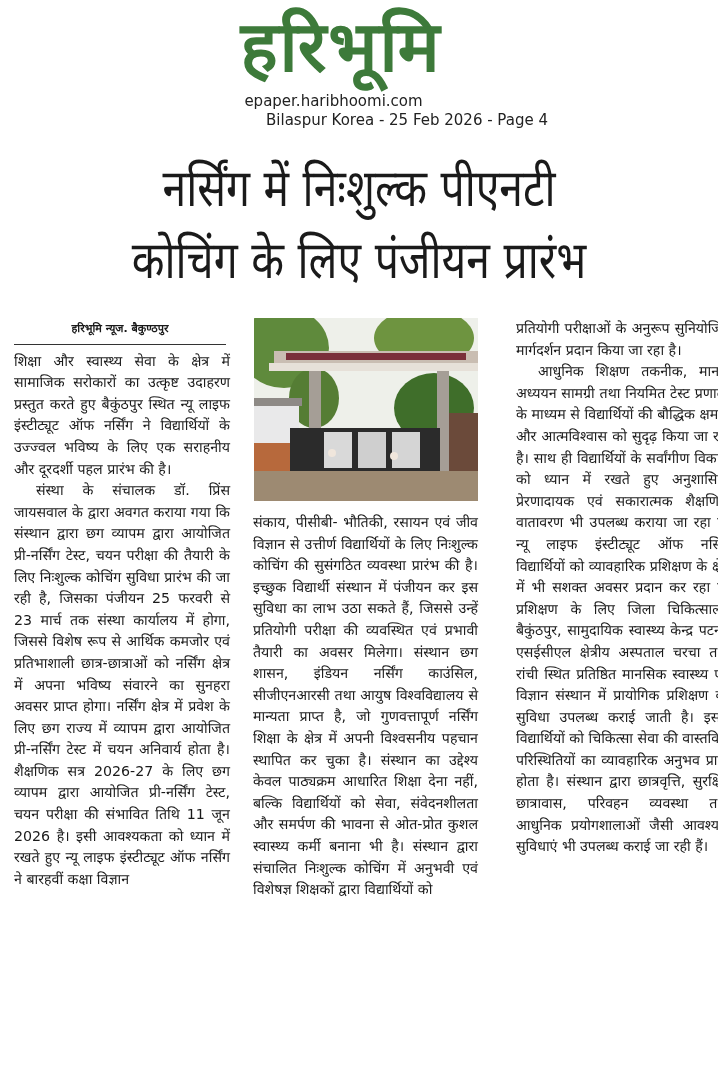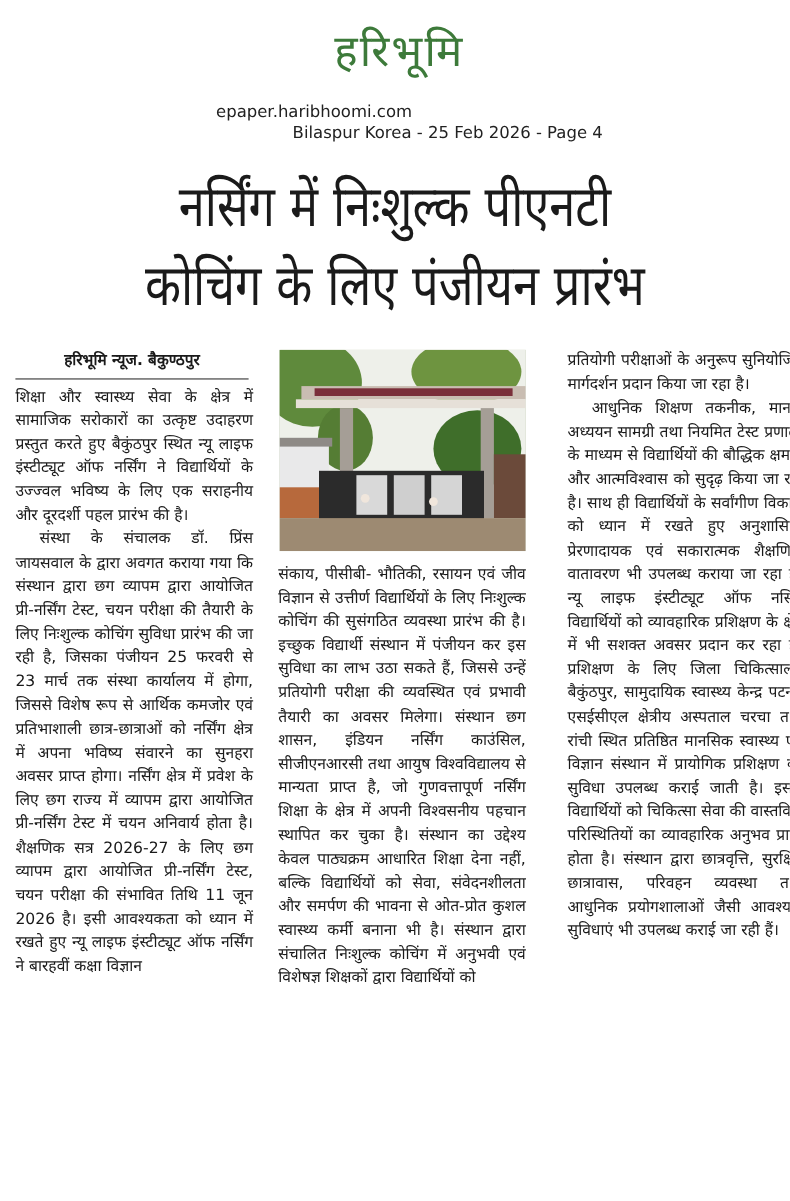--- a/index.html
+++ b/index.html
@@ -1,37 +1,37 @@
 <!DOCTYPE html>
 <html><head>
 <meta charset="utf-8">
 <style>
   html, body { margin:0; padding:0; background:#ffffff; }
   body { width:718px; height:1092px; position:relative; overflow:hidden;
          font-family:"DejaVu Sans", sans-serif; color:#1a1a1a; }
   .masthead { position:absolute; left:0; top:0; width:718px; text-align:center; }
-  .logo { position:absolute; left:218px; top:12px; width:290px; height:70px;
+  .logo { position:absolute; left:196px; top:12px; width:290px; height:70px;
           display:flex; align-items:center; justify-content:center;
-          font-family:"DejaVu Sans", sans-serif; font-weight:normal;
-          font-size:40px; letter-spacing:2px; line-height:70px; }
+          font-family:"DejaVu Sans", sans-serif; font-weight:bold;
+          font-size:70px; letter-spacing:2px; line-height:70px; }
   .site-url { position:absolute; left:0; width:571px; top:92px; text-align:center;
-              font-family:"DejaVu Sans", sans-serif; font-size:15px; color:#222; }
+              font-family:"DejaVu Sans", sans-serif; font-size:15px; color:#222;padding-left:48px; }
   .edition { position:absolute; left:0; width:718px; top:111px; text-align:center;
              font-family:"DejaVu Sans", sans-serif; font-size:15px; color:#222;padding-left:48px; }
   .headline { position:absolute; left:0; top:152px; width:718px; text-align:center;
               font-family:"DejaVu Sans", sans-serif; font-size:52px; line-height:72px;
               color:#1a1a1a; font-weight:normal; transform:scaleX(0.82);
               transform-origin:center top; white-space:nowrap; }
   .col { position:absolute; top:318px; font-family:"DejaVu Sans", sans-serif;
          font-size:14.2px; line-height:21.6px; text-align:justify; color:#1a1a1a; }
   .col p { margin:0; }
   .col1 { left:14px; width:216px; }
   .col2 { left:253px; width:225px; top:512px; }
   .col3 { left:496px; width:214px;margin-left:20px; }
-  .byline { font-size:14px; text-align:center; font-weight:bold; padding-bottom:4px;
+  .byline { font-size:11px; text-align:center; font-weight:bold; padding-bottom:4px;
             border-bottom:1px solid #333; margin-bottom:6px; width:212px; }
   .indent { text-indent:22px; }
   .photo { position:absolute; left:254px; top:318px; width:224px; height:183px;
            overflow:hidden; background:#cfd6c4; }
   .photo svg { display:block; }
 </style>
 </head>
 <body>
 
 <div class="masthead">

